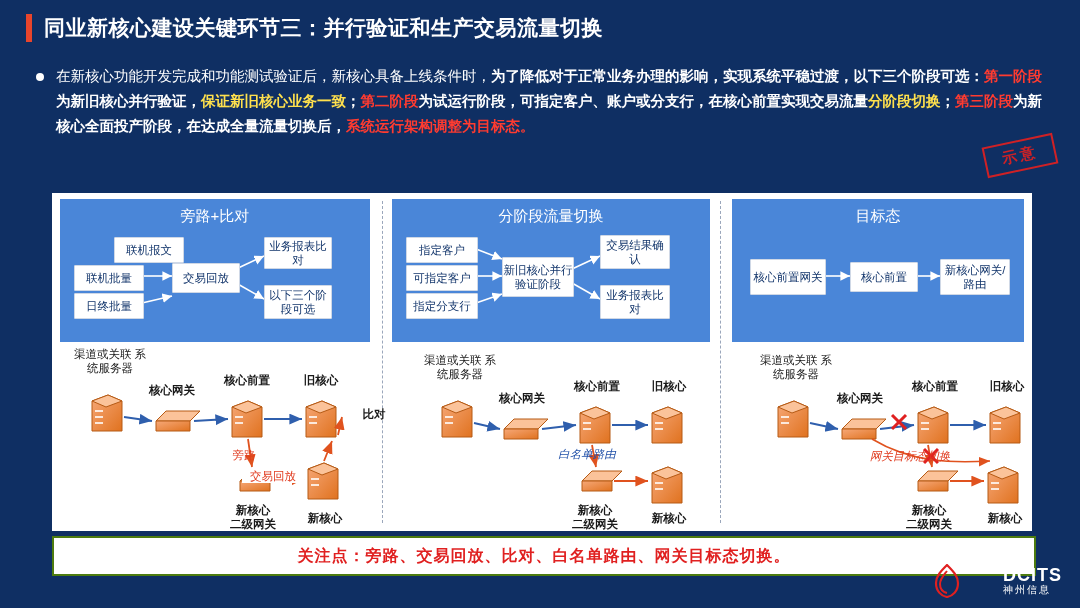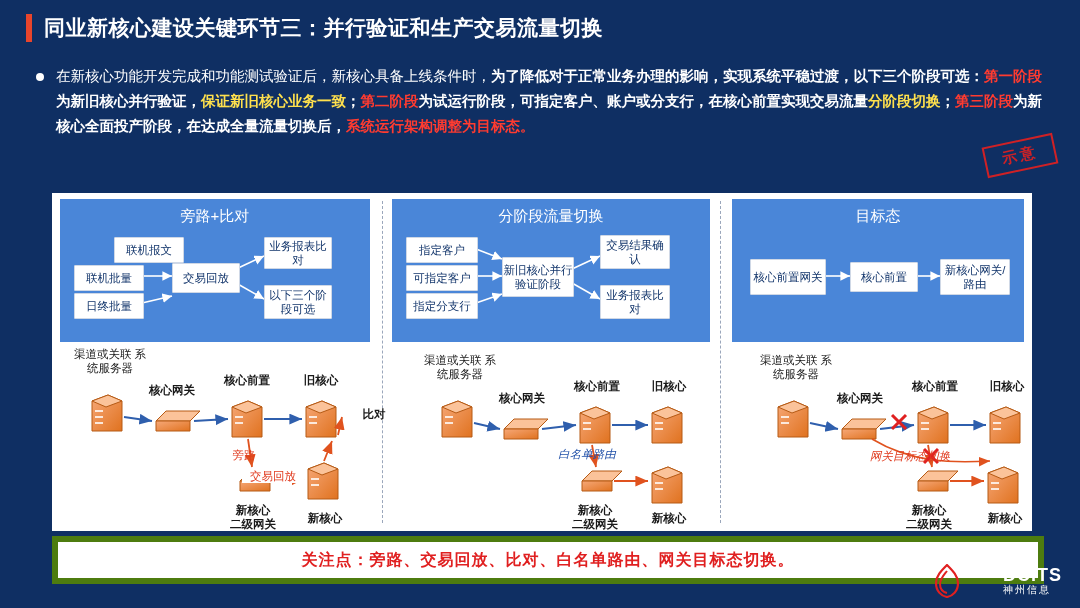--- a/index.html
+++ b/index.html
@@ -59,21 +59,21 @@
 
   
   .lower { position:absolute; left:0; top:150px; width:980px; height:188px; }
   .lbl { position:absolute; font-size:11.5px; color:#1a1a1a; text-align:center; line-height:14px; }
   .lbl.b { font-weight:bold; }
   .lbl-red { color:#e03a1e; }
   .lbl-blue { color:#1f4fa8; }
 
   
   .footer { position:absolute; left:52px; top:536px; width:980px; height:36px;
-            border:6px solid #4d7c0f; background:#ffffff; display:flex;
+            border:2px solid #4d7c0f; background:#ffffff; display:flex;
             align-items:center; justify-content:center; }
   .footer-text { color:#e02020; font-size:16px; font-weight:bold; letter-spacing:1px; }
 
   
   .stamp { position:absolute; right:24px; top:140px; transform:rotate(-12deg);
            border:2px solid #e02020; color:#e02020; font-size:15px; font-weight:bold;
            padding:4px 16px; letter-spacing:3px; background:rgba(255,255,255,0.0);
            opacity:.92; }
 
   

